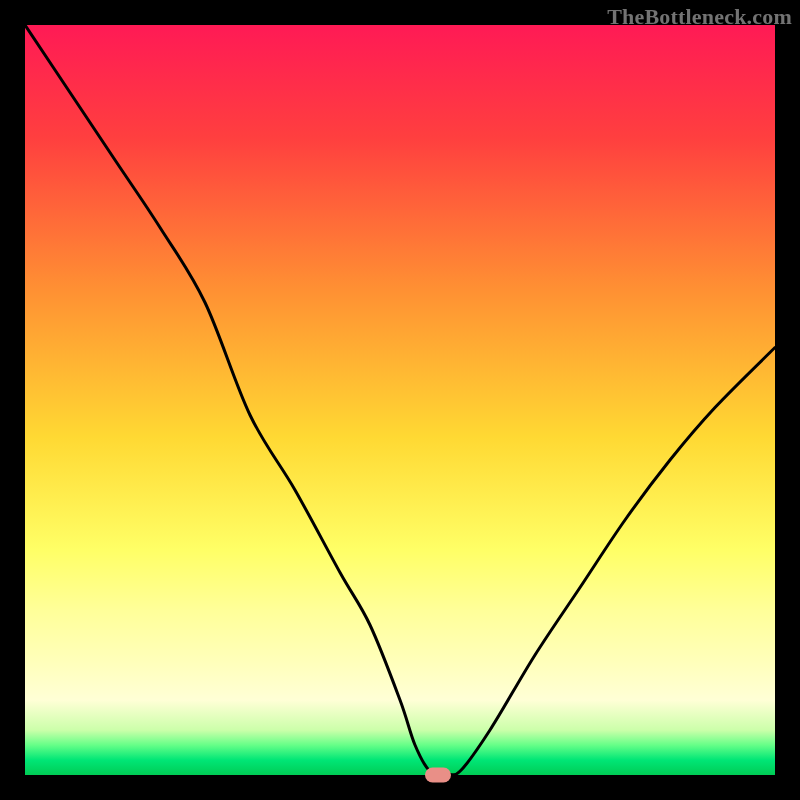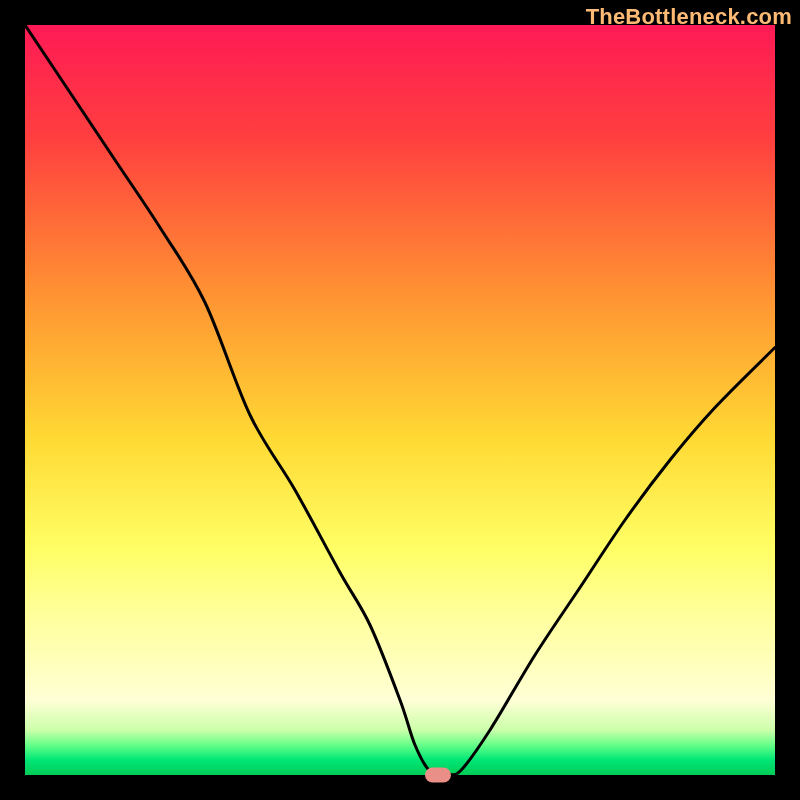--- a/index.html
+++ b/index.html
@@ -35,24 +35,24 @@
       #ccffaa 94%,
       #66ff88 96%,
       #00e676 98%,
       #00cc55 100%
     );
   }
   .watermark {
     position: absolute;
     top: 4px;
     right: 8px;
-    font-family: Liberation Sans, sans-serif;
+    font-family: Liberation Serif, serif;
     font-size: 22px;
     font-weight: 600;
-    color: #fdba74;
+    color: #737373;
     letter-spacing: 0.2px;
     pointer-events: none;
   }
   .curve-svg {
     position: absolute;
     left: 25px;
     top: 25px;
     width: 750px;
     height: 750px;
     pointer-events: none;

